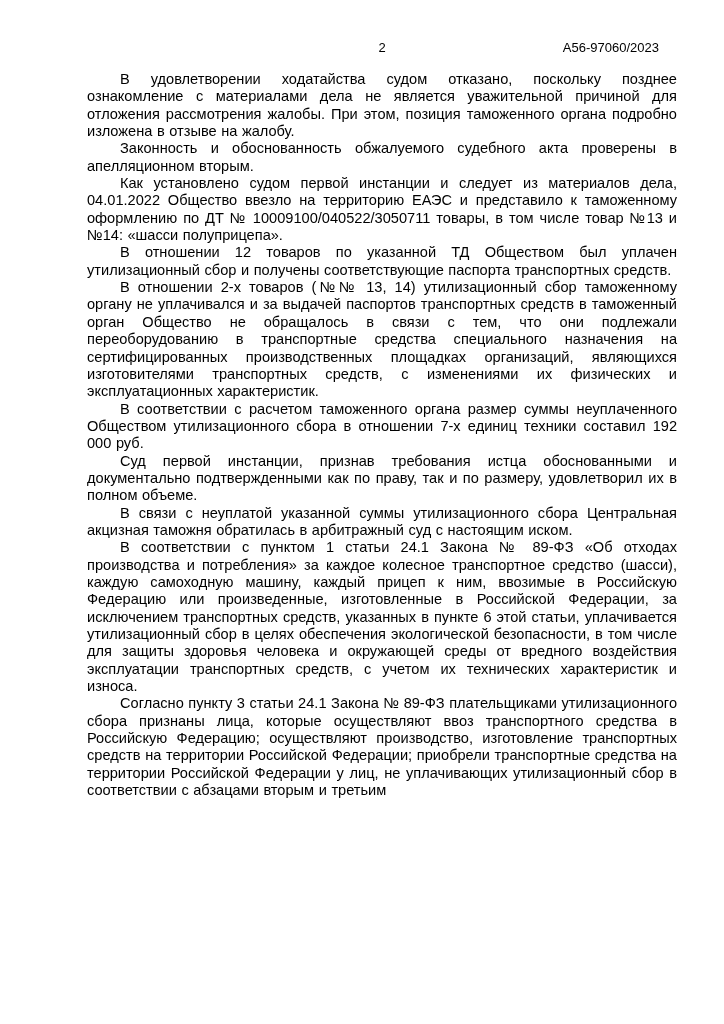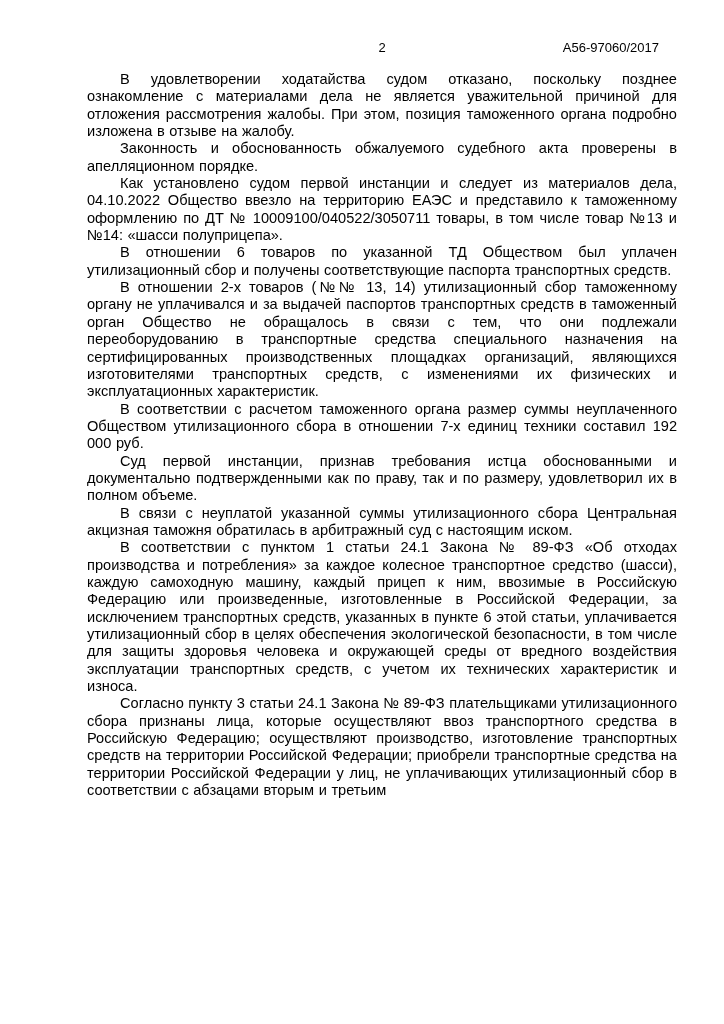--- a/index.html
+++ b/index.html
@@ -51,28 +51,28 @@
     word-spacing: 0.5px;
   }
 </style>
 </head>
 <body>
 
 <div class="page">
 
   <div class="page-header">
     <span class="page-num">2</span>
-    <span class="case-num">А56-97060/2017</span>
+    <span class="case-num">А56-97060/2023</span>
   </div>
 
   <div class="body-text">
     <p>В удовлетворении ходатайства судом отказано, поскольку позднее ознакомление с материалами дела не является уважительной причиной для отложения рассмотрения жалобы. При этом, позиция таможенного органа подробно изложена в отзыве на жалобу.</p>
-    <p>Законность и обоснованность обжалуемого судебного акта проверены в апелляционном порядке.</p>
-    <p>Как установлено судом первой инстанции и следует из материалов дела, 04.10.2022 Общество ввезло на территорию ЕАЭС и представило к таможенному оформлению по ДТ № 10009100/040522/3050711 товары, в том числе товар №13 и №14: «шасси полуприцепа».</p>
-    <p>В отношении 6 товаров по указанной ТД Обществом был уплачен утилизационный сбор и получены соответствующие паспорта транспортных средств.</p>
+    <p>Законность и обоснованность обжалуемого судебного акта проверены в апелляционном вторым.</p>
+    <p>Как установлено судом первой инстанции и следует из материалов дела, 04.01.2022 Общество ввезло на территорию ЕАЭС и представило к таможенному оформлению по ДТ № 10009100/040522/3050711 товары, в том числе товар №13 и №14: «шасси полуприцепа».</p>
+    <p>В отношении 12 товаров по указанной ТД Обществом был уплачен утилизационный сбор и получены соответствующие паспорта транспортных средств.</p>
     <p>В отношении 2-х товаров (№№ 13, 14) утилизационный сбор таможенному органу не уплачивался и за выдачей паспортов транспортных средств в таможенный орган Общество не обращалось в связи с тем, что они подлежали переоборудованию в транспортные средства специального назначения на сертифицированных производственных площадках организаций, являющихся изготовителями транспортных средств, с изменениями их физических и эксплуатационных характеристик.</p>
     <p>В соответствии с расчетом таможенного органа размер суммы неуплаченного Обществом утилизационного сбора в отношении 7-х единиц  техники составил 192 000 руб.</p>
     <p>Суд первой инстанции, признав требования истца обоснованными и документально подтвержденными как по праву, так и по размеру, удовлетворил их в полном объеме.</p>
     <p>В связи с неуплатой указанной суммы утилизационного сбора Центральная акцизная таможня обратилась в арбитражный суд с настоящим иском.</p>
     <p>В соответствии с пунктом 1 статьи 24.1 Закона № 89-ФЗ «Об отходах производства и потребления» за каждое колесное транспортное средство (шасси), каждую самоходную машину, каждый прицеп к ним, ввозимые в Российскую Федерацию или произведенные, изготовленные в Российской Федерации, за исключением транспортных средств, указанных в пункте 6 этой статьи, уплачивается утилизационный сбор в целях обеспечения экологической безопасности, в том числе для защиты здоровья человека и окружающей среды от вредного воздействия эксплуатации транспортных средств, с учетом их технических характеристик и износа.</p>
     <p>Согласно пункту 3 статьи 24.1 Закона № 89-ФЗ плательщиками утилизационного сбора признаны лица, которые осуществляют ввоз транспортного средства в Российскую Федерацию; осуществляют производство, изготовление транспортных средств на территории Российской Федерации; приобрели транспортные средства на территории Российской Федерации у лиц, не уплачивающих утилизационный сбор в соответствии с абзацами вторым и третьим</p>
   </div>
 
 </div>
 

